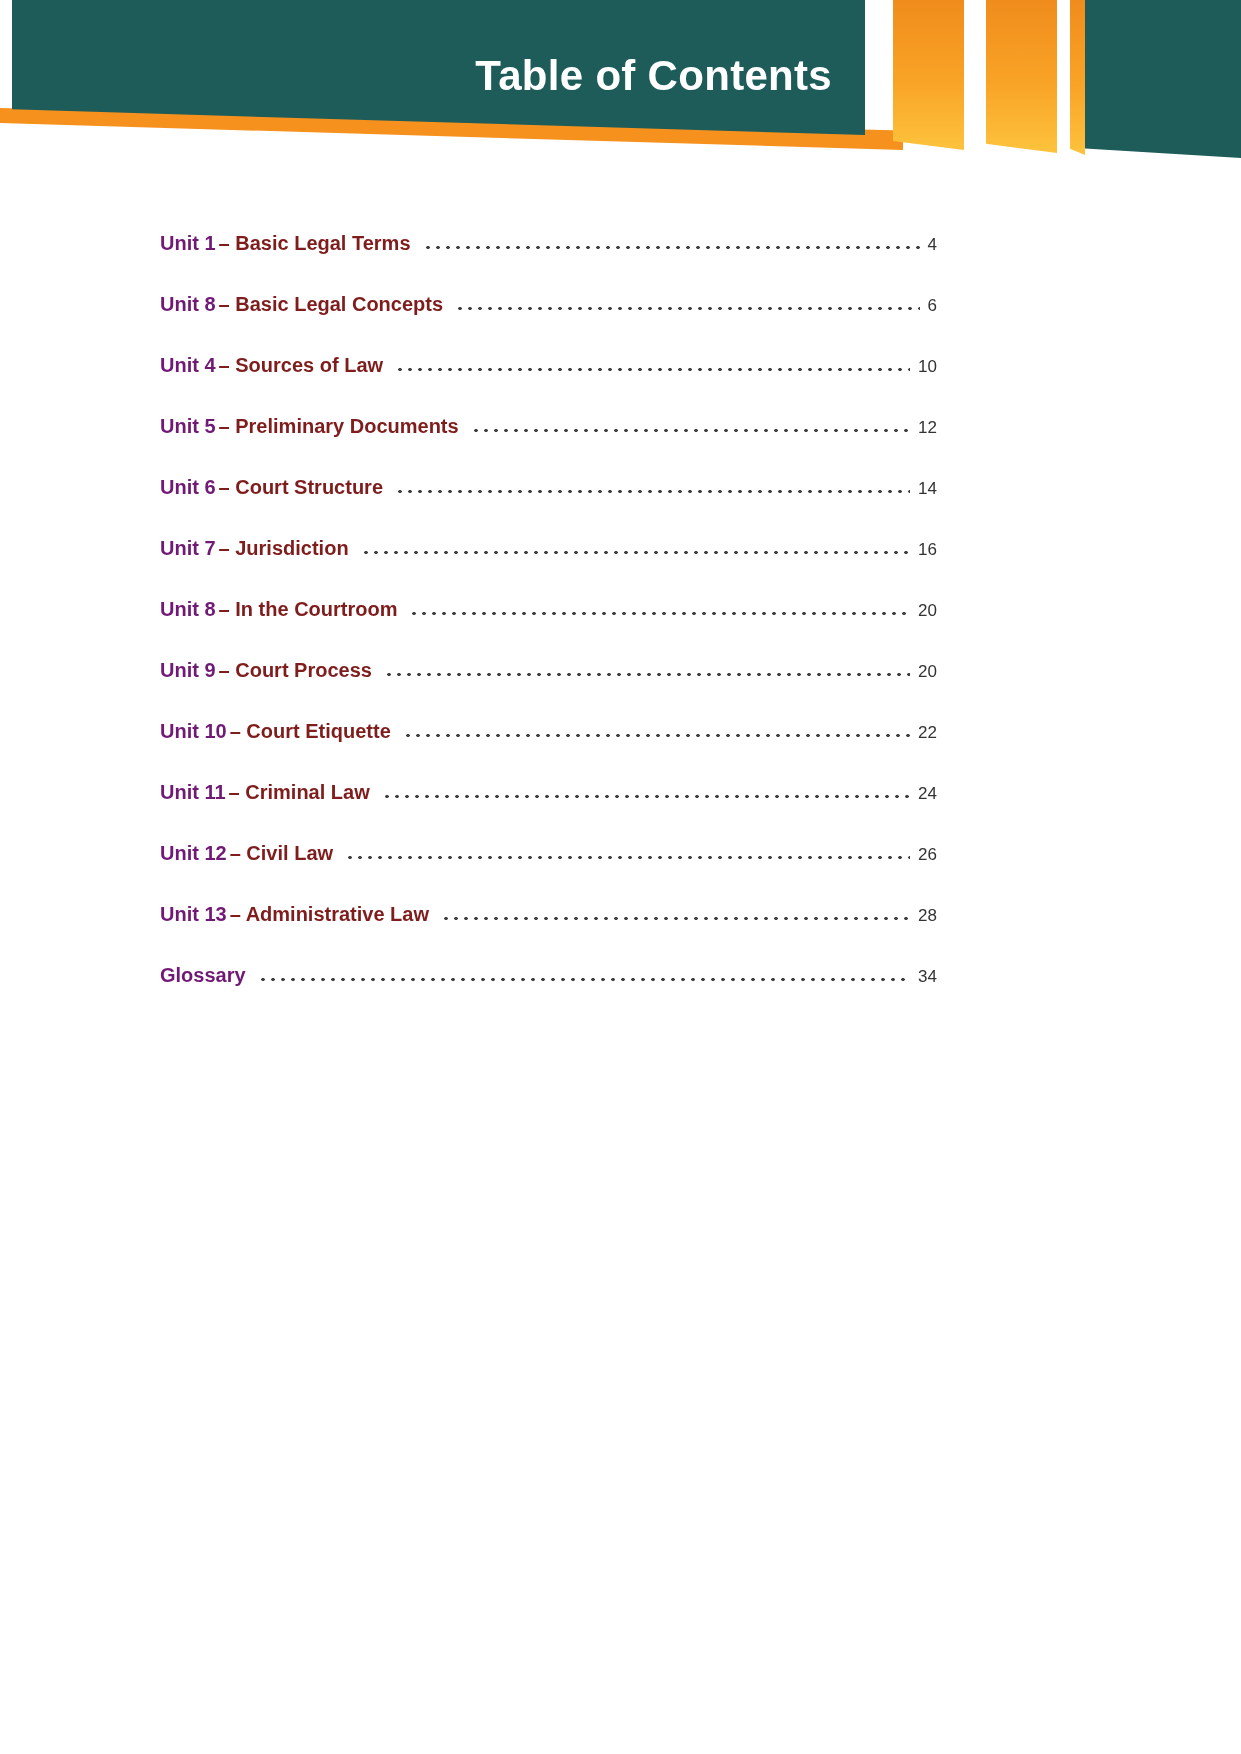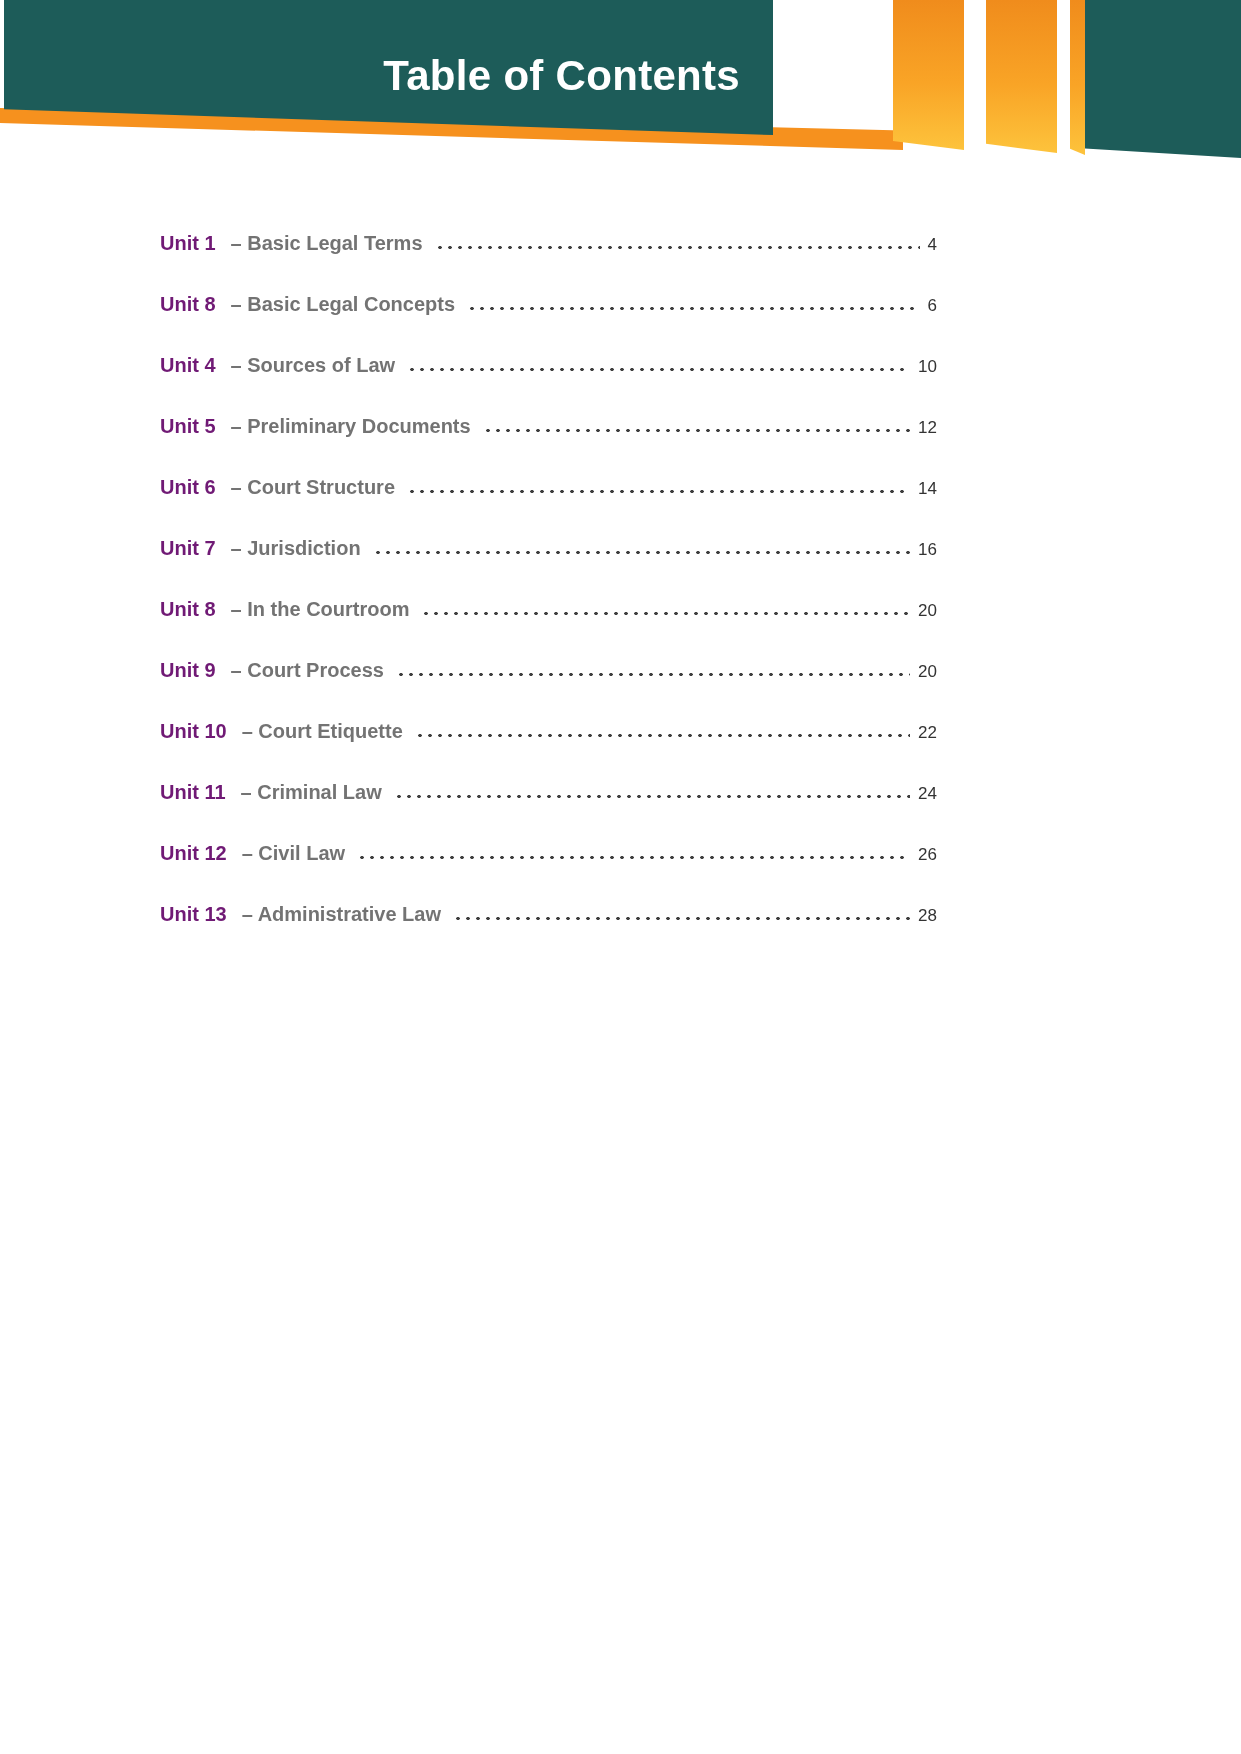--- a/index.html
+++ b/index.html
@@ -22,22 +22,22 @@
   .orange-stripe {
     position: absolute;
     left: 0; top: 0;
     width: 903px;
     height: 150px;
     background: #f6911e;
     clip-path: polygon(0 72%, 100% 87%, 100% 100%, 0 82%);
   }
   .teal-main {
     position: absolute;
-    left: 4px; top: 0;
-    width: 769px;
+    left: 12px; top: 0;
+    width: 853px;
     height: 135px;
     background: #1d5c59;
     clip-path: polygon(0 0, 100% 0, 100% 100%, 0 81%);
   }
   .header-title {
     position: absolute;
     right: 33px;
     top: 52px;
     color: #ffffff;
     font-size: 42px;
@@ -72,22 +72,22 @@
     font-size: 20px;
     line-height: 22px;
     margin-bottom: 37px;
     font-weight: 700;
   }
   .toc-unit {
     color: #701a75;
     white-space: nowrap;
   }
   .toc-title {
-    color: #737373;
-    margin-left: 15px;
+    color: #7f1d1d;
+    margin-left: 3px;
     white-space: nowrap;
   }
   .leader {
     flex: 1;
     height: 5px;
     margin: 0 8px 2px 12px;
     background-image: radial-gradient(circle, #3f3f3f 1.6px, transparent 1.9px);
     background-size: 10px 5px;
     background-position: 0 100%;
     background-repeat: repeat-x;
@@ -194,13 +194,19 @@
 
   <div class="toc-row">
     <span class="toc-unit">Unit 13</span>
     <span class="toc-title">– Administrative Law</span>
     <span class="leader"></span>
     <span class="toc-page">28</span>
   </div>
 
 
 
+  <div class="toc-row">
+    <span class="toc-unit">Glossary</span>
+
+    <span class="leader"></span>
+    <span class="toc-page">34</span>
+  </div>
 </div>
 
 </body></html>

